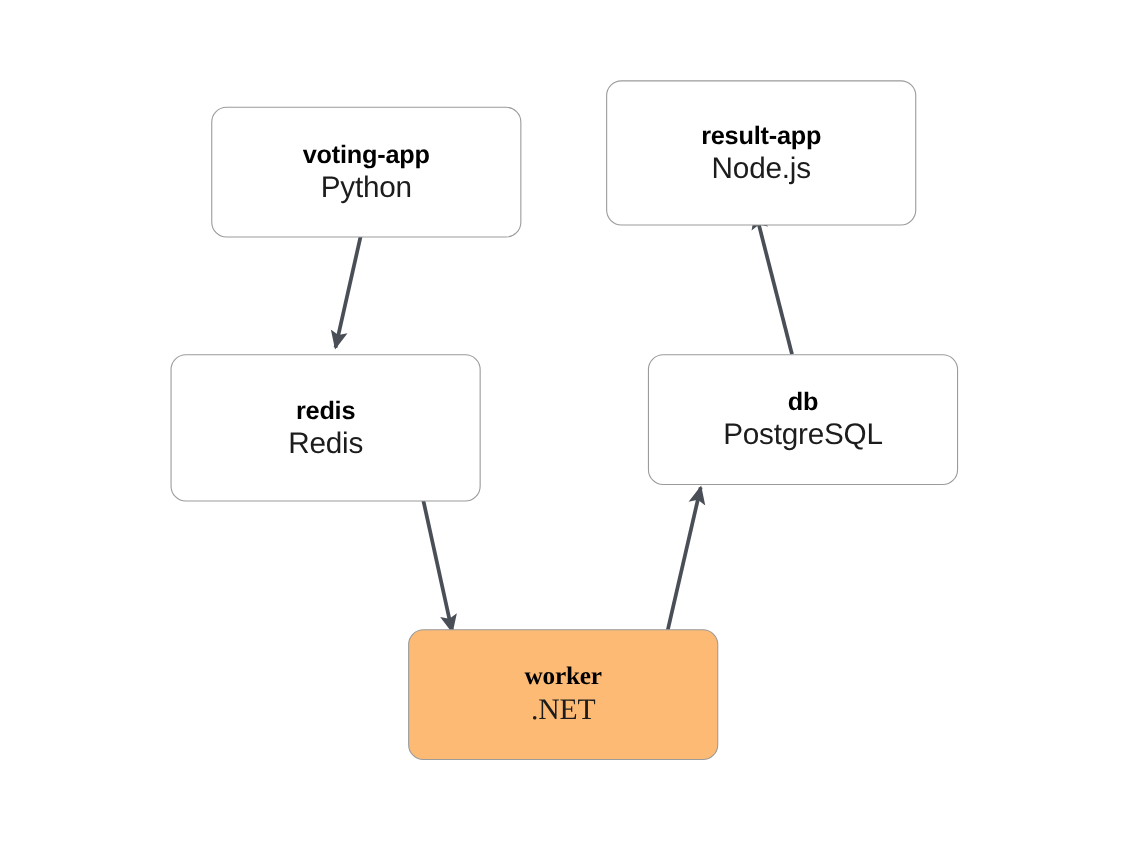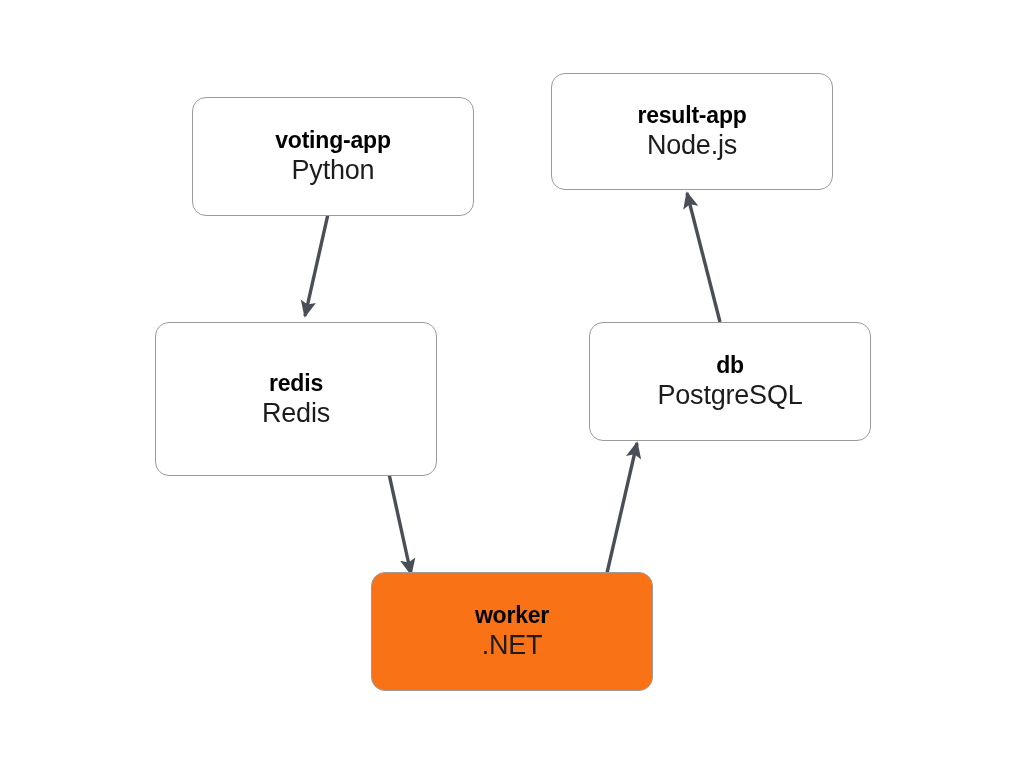--- a/index.html
+++ b/index.html
@@ -71,33 +71,33 @@
         <line x1="607" y1="573" x2="637" y2="443" stroke="#4a4f57" stroke-width="3.4" stroke-linecap="butt" marker-end="url(#arrowhead)"></line>
         <line x1="720" y1="322" x2="687" y2="193" stroke="#4a4f57" stroke-width="3.4" stroke-linecap="butt" marker-end="url(#arrowhead)"></line>
       </g>
   </svg>
 
   <div class="node" style="left: 192px; top: 73px; width: 282px; height: 119px; border-color: rgb(155, 155, 155); background: rgb(255, 255, 255); margin-top: 24px;">
     <span class="node-title">voting-app</span>
     <span class="node-subtitle">Python</span>
   </div>
 
-  <div class="node" style="left: 551px; top: 73px; width: 282px; height: 117px; border-color: rgb(155, 155, 155); background: rgb(255, 255, 255);">
+  <div class="node" style="left: 551px; top: 73px; width: 282px; height: 132px; border-color: rgb(155, 155, 155); background: rgb(255, 255, 255);">
     <span class="node-title">result-app</span>
     <span class="node-subtitle">Node.js</span>
   </div>
 
-  <div class="node" style="left: 155px; top: 322px; width: 282px; height: 154px; border-color: rgb(155, 155, 155); background: rgb(255, 255, 255);">
+  <div class="node" style="left: 155px; top: 322px; width: 282px; height: 134px; border-color: rgb(155, 155, 155); background: rgb(255, 255, 255);">
     <span class="node-title">redis</span>
     <span class="node-subtitle">Redis</span>
   </div>
 
   <div class="node" style="left: 589px; top: 322px; width: 282px; height: 119px; border-color: rgb(155, 155, 155); background: rgb(255, 255, 255); text-align: center;">
     <span class="node-title">db</span>
     <span class="node-subtitle">PostgreSQL</span>
   </div>
 
-  <div class="node" style="left: 371px; top: 572px; width: 282px; height: 119px; border-color: rgb(155, 155, 155); background: #f97316;">
+  <div class="node" style="left: 371px; top: 572px; width: 282px; height: 119px; border-color: rgb(155, 155, 155); background: #fdba74; font-family: Liberation Serif, serif;">
     <span class="node-title">worker</span>
     <span class="node-subtitle">.NET</span>
   </div>
 
 </div>
 
 </body></html>

